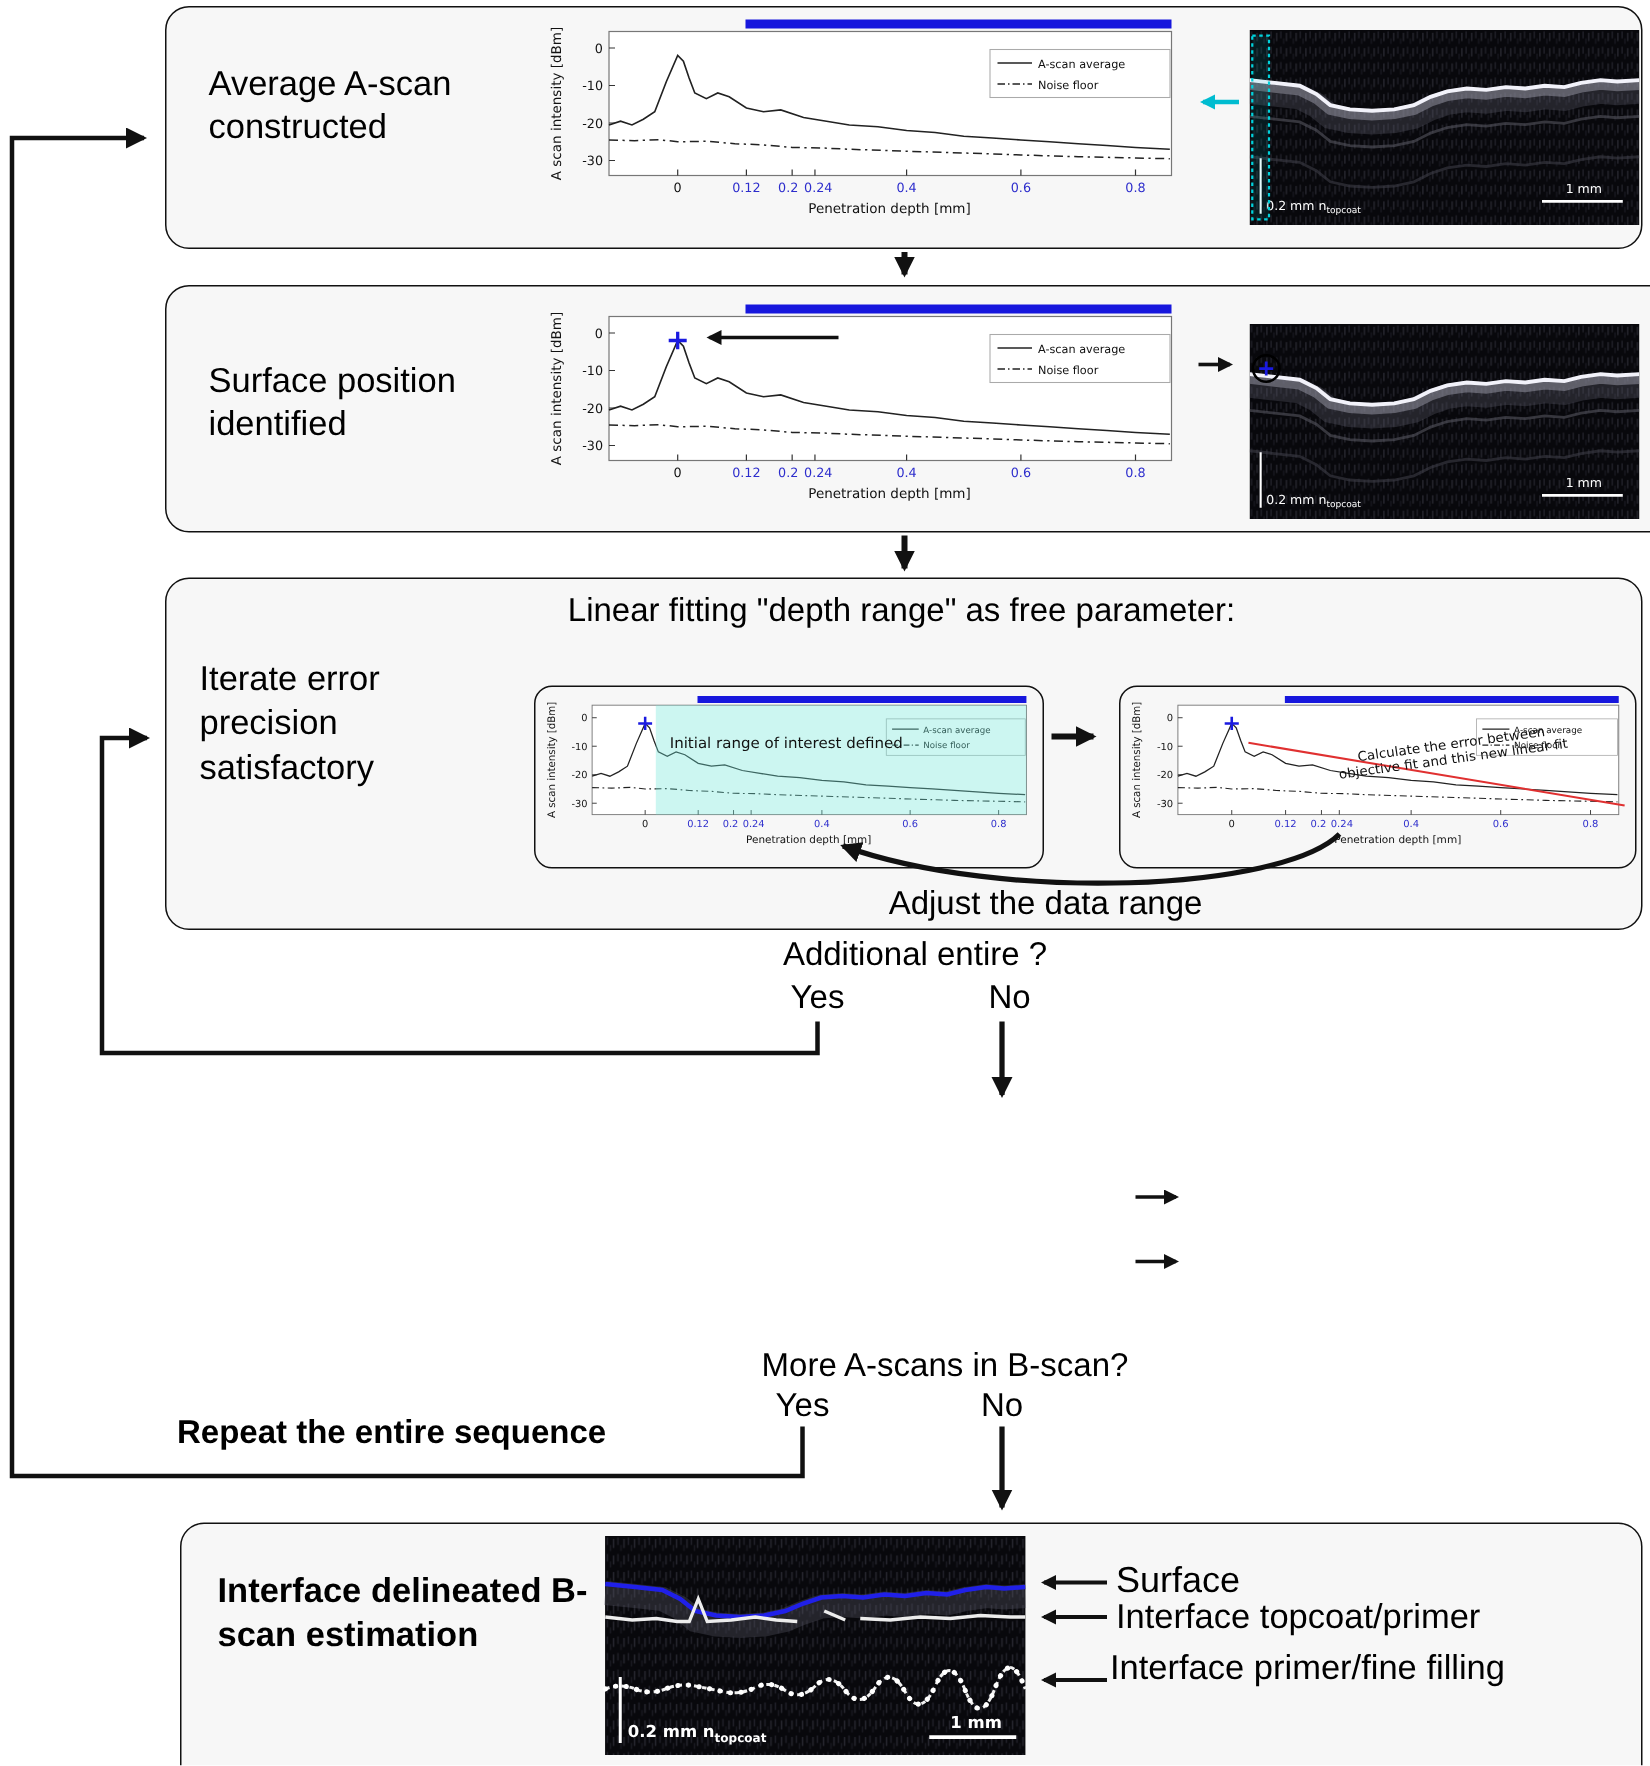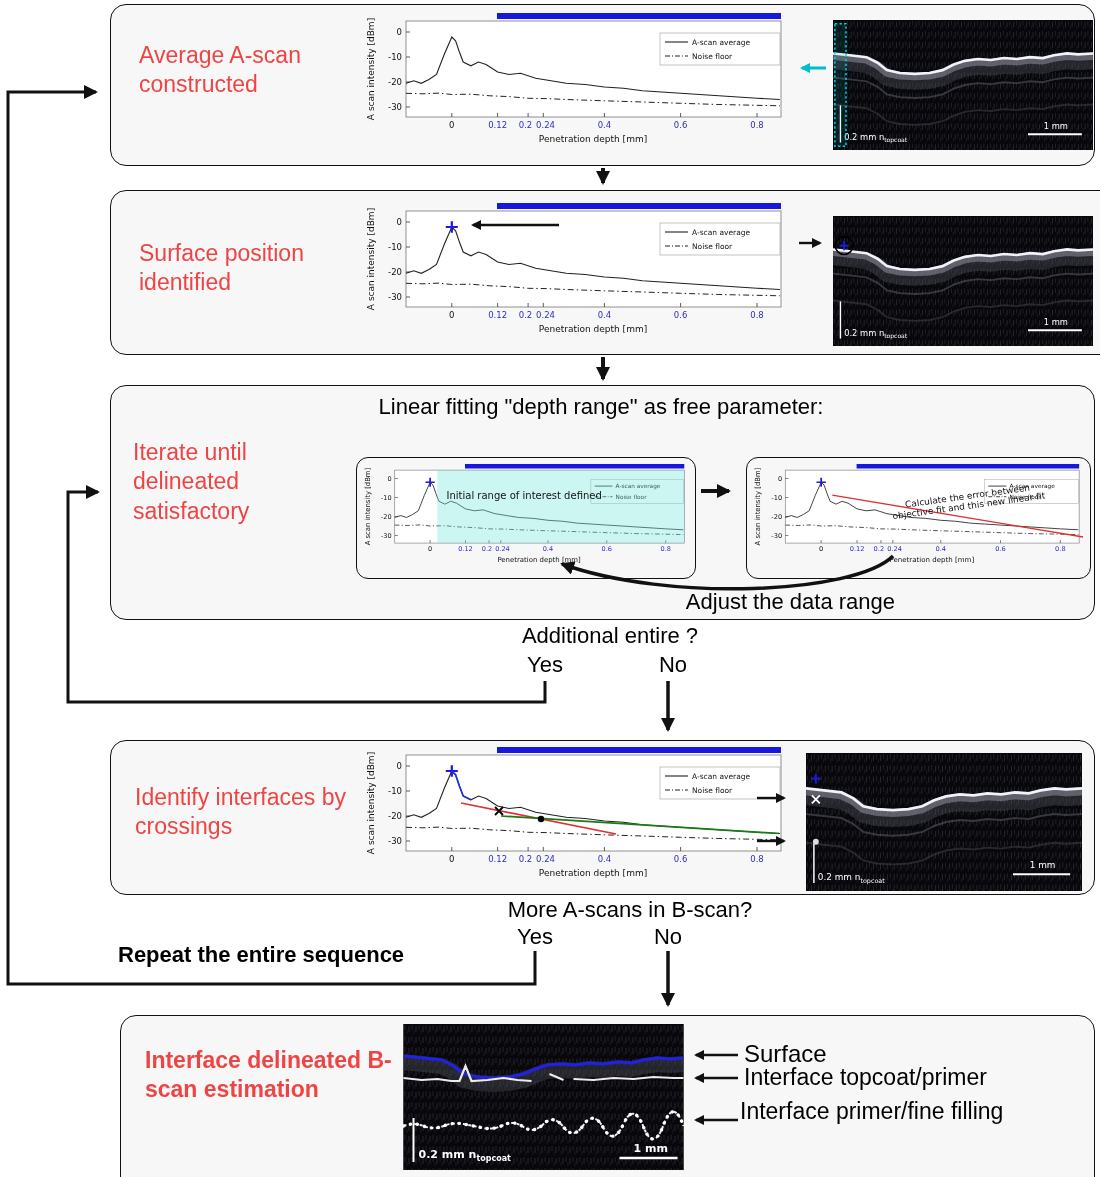--- a/index.html
+++ b/index.html
@@ -2,21 +2,21 @@
 <html><head>
 <meta charset="utf-8">
 <style>
   html,body{margin:0;padding:0;background:#fff;}
   #page{position:relative;width:1100px;height:1177px;background:#fff;
         font-family:"Liberation Sans",sans-serif;overflow:hidden;}
   .box{position:absolute;background:#f7f7f7;border:1.8px solid #111;
        border-radius:16px;box-sizing:border-box;}
   .minibox{position:absolute;background:#f7f7f7;border:1.5px solid #111;
        border-radius:12px;box-sizing:border-box;margin-top:24px;}
-  .steplabel{position:absolute;font-size:23px;line-height:1.28;color:#ef4444;}
+  .steplabel{position:absolute;font-size:23px;line-height:1.28;color:#000000;}
   .bigtext{position:absolute;font-size:22px;color:#000;}
   .center{text-align:center;}
   svg{position:absolute;}
   svg text{font-family:"DejaVu Sans",sans-serif;}
   .ticklab text{font-size:8.5px;fill:#111;}
   .ticklab .blue{fill:#2d2dcc;}
   .axlab{font-size:9px;fill:#111;}
   .leg{font-size:7.5px;fill:#111;}
   .bscan-scale{font-size:9px;fill:#fff;}
   .bscan-scale .sub{font-size:6.5px;}
@@ -115,21 +115,21 @@
     </svg>
     <svg style="left:722px;top:20px;" width="260" height="140" viewBox="0 0 280 140">
       <use href="#bscan-base"></use>
       <path d="M7,32 h10 M12,27 v10" stroke="#1a1ae0" stroke-width="2" fill="none"></path>
       <circle cx="12" cy="32" r="9.5" fill="none" stroke="#000" stroke-width="1.8"></circle>
     </svg>
   </div>
 
   <div class="box" style="left:110px;top:385px;width:985px;height:235px;">
     <div class="bigtext center" style="left:120px;top:8px;width:740px;">Linear fitting "depth range" as free parameter:</div>
-    <div class="steplabel" style="left:22px;top:52px;width:172px;">Iterate until delineated satisfactory</div>
+    <div class="steplabel" style="left:22px;top:52px;width:172px;">Iterate error precision satisfactory</div>
 
     <div class="minibox" style="left:245px;top:47px;width:340px;height:122px;">
       <svg style="left:3px;top:3px;" width="332" height="114" viewBox="0 0 430 150" preserveAspectRatio="none">
         <use href="#plot-base"></use>
         <rect x="100" y="12" width="320" height="96" fill="rgba(110,230,215,0.35)"></rect>
         <path d="M84.8,28 h12 M90.8,22.2 v11.6" stroke="#1a1ae0" stroke-width="2.2" fill="none"></path>
         <text class="roi-text" x="112" y="50">Initial range of interest defined</text>
       </svg>
     </div>
 
@@ -138,45 +138,27 @@
         <use href="#plot-base"></use>
         <path d="M84.8,28 h12 M90.8,22.2 v11.6" stroke="#1a1ae0" stroke-width="2.2" fill="none"></path>
         <line x1="105" y1="45" x2="425" y2="100" stroke="#e03030" stroke-width="1.8"></line>
         <g transform="translate(278,50) rotate(-8)">
           <text class="err-text" text-anchor="middle" x="0" y="0">Calculate the error between</text>
           <text class="err-text" text-anchor="middle" x="0" y="13">objective fit and this new linear fit</text>
         </g>
       </svg>
     </div>
 
-    <div class="bigtext center" style="left:424px;top:203px;width:360px;text-align:right;">Adjust the data range</div>
+    <div class="bigtext center" style="left:406px;top:203px;width:360px;">Adjust the data range</div>
   </div>
 
   <div class="bigtext center" style="left:430px;top:623px;width:360px;">Additional entire ?</div>
   <div class="bigtext center" style="left:515px;top:652px;width:60px;">Yes</div>
   <div class="bigtext center" style="left:645px;top:652px;width:56px;">No</div>
 
-  <div class="box" style="left:110px;top:740px;width:985px;height:155px;">
-    <div class="steplabel" style="left:24px;top:42px;width:240px;">Identify interfaces by crossings</div>
-    <svg style="left:250px;top:2px;" width="430" height="150" viewBox="0 0 430 150">
-      <use href="#plot-base"></use>
-      <path d="M84.8,28 h12 M90.8,22.2 v11.6" stroke="#1a1ae0" stroke-width="2.2" fill="none"></path>
-      <polyline points="90.8,28 94.6,31.8 98.4,43 102.2,53 109.9,56.8" fill="none" stroke="#2233dd" stroke-width="1.7"></polyline>
-      <line x1="100" y1="60" x2="255" y2="91" stroke="#e03030" stroke-width="1.7"></line>
-      <line x1="140" y1="73" x2="418" y2="90.5" stroke="#1a7a1a" stroke-width="1.7"></line>
-      <path d="M134,64 l8,8 M142,64 l-8,8" stroke="#000" stroke-width="1.8" fill="none"></path>
-      <circle cx="180" cy="76" r="3.2" fill="#000"></circle>
-    </svg>
-    <svg style="left:688px;top:12px;" width="290" height="138" viewBox="0 0 280 140">
-      <use href="#bscan-base"></use>
-      <path d="M5,26 h10 M10,21 v10" stroke="#1a1ae0" stroke-width="2" fill="none"></path>
-      <path d="M6,43 l8,8 M14,43 l-8,8" stroke="#fff" stroke-width="1.8" fill="none"></path>
-      <circle cx="10" cy="90" r="3" fill="#ddd"></circle>
-    </svg>
-  </div>
 
   <div class="bigtext center" style="left:450px;top:897px;width:360px;">More A-scans in B-scan?</div>
   <div class="bigtext center" style="left:505px;top:924px;width:60px;">Yes</div>
   <div class="bigtext center" style="left:640px;top:924px;width:56px;">No</div>
   <div class="bigtext" style="left:118px;top:942px;font-weight:bold;">Repeat the entire sequence</div>
 
   <div class="box" style="left:120px;top:1015px;width:975px;height:192px;font-weight:bold;">
     <div class="steplabel" style="left:24px;top:30px;width:250px;">Interface delineated B-scan estimation</div>
     <svg style="left:280px;top:8px;" width="285" height="146" viewBox="0 0 280 146">
       <rect width="280" height="146" fill="#050507"></rect>

